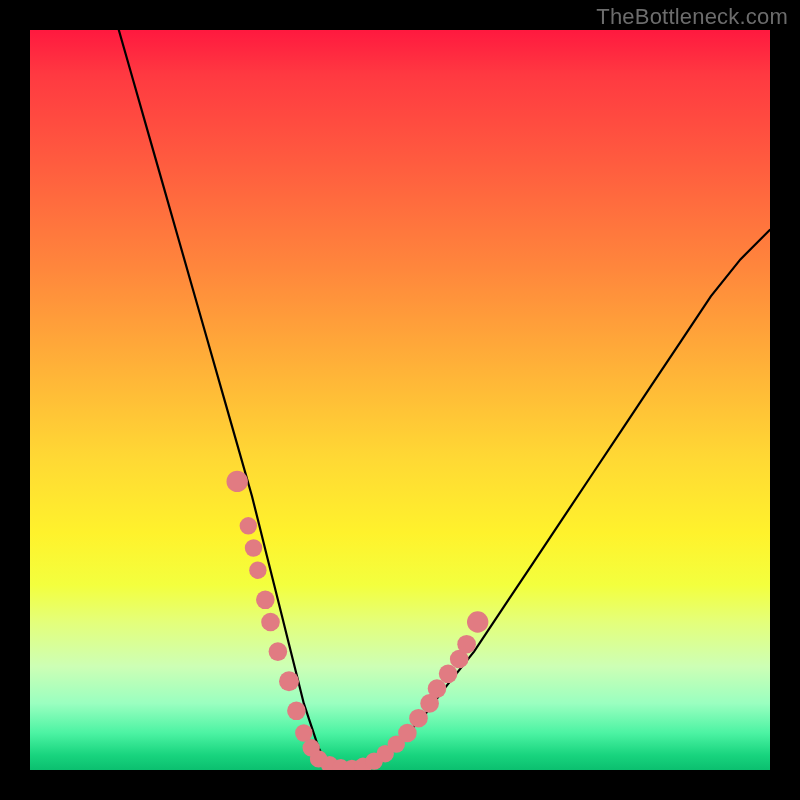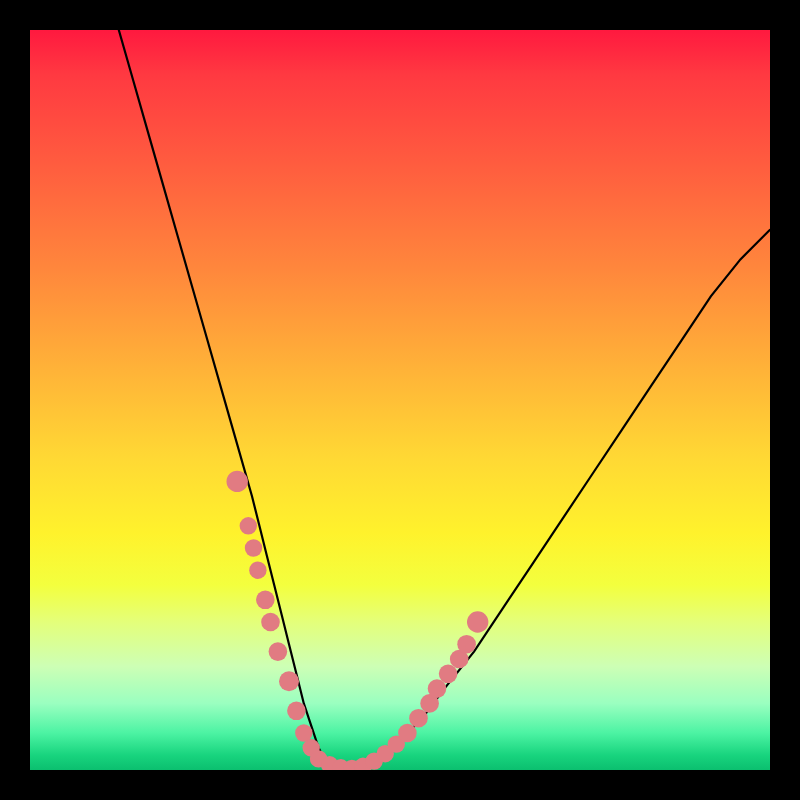--- a/index.html
+++ b/index.html
@@ -95,13 +95,14 @@
           <circle cx="388.5" cy="688.2" r="9.3" fill="#e17b82"></circle>
           <circle cx="399.6" cy="673.4" r="9.3" fill="#e17b82"></circle>
           <circle cx="407.0" cy="658.6" r="9.3" fill="#e17b82"></circle>
           <circle cx="418.1" cy="643.8" r="9.3" fill="#e17b82"></circle>
           <circle cx="429.2" cy="629.0" r="9.3" fill="#e17b82"></circle>
           <circle cx="436.6" cy="614.2" r="9.3" fill="#e17b82"></circle>
           <circle cx="447.7" cy="592.0" r="10.7" fill="#e17b82"></circle>
         </g>
     </svg>
   </div>
+  <div class="watermark">TheBottleneck.com</div>
 </div>
 
 </body></html>

